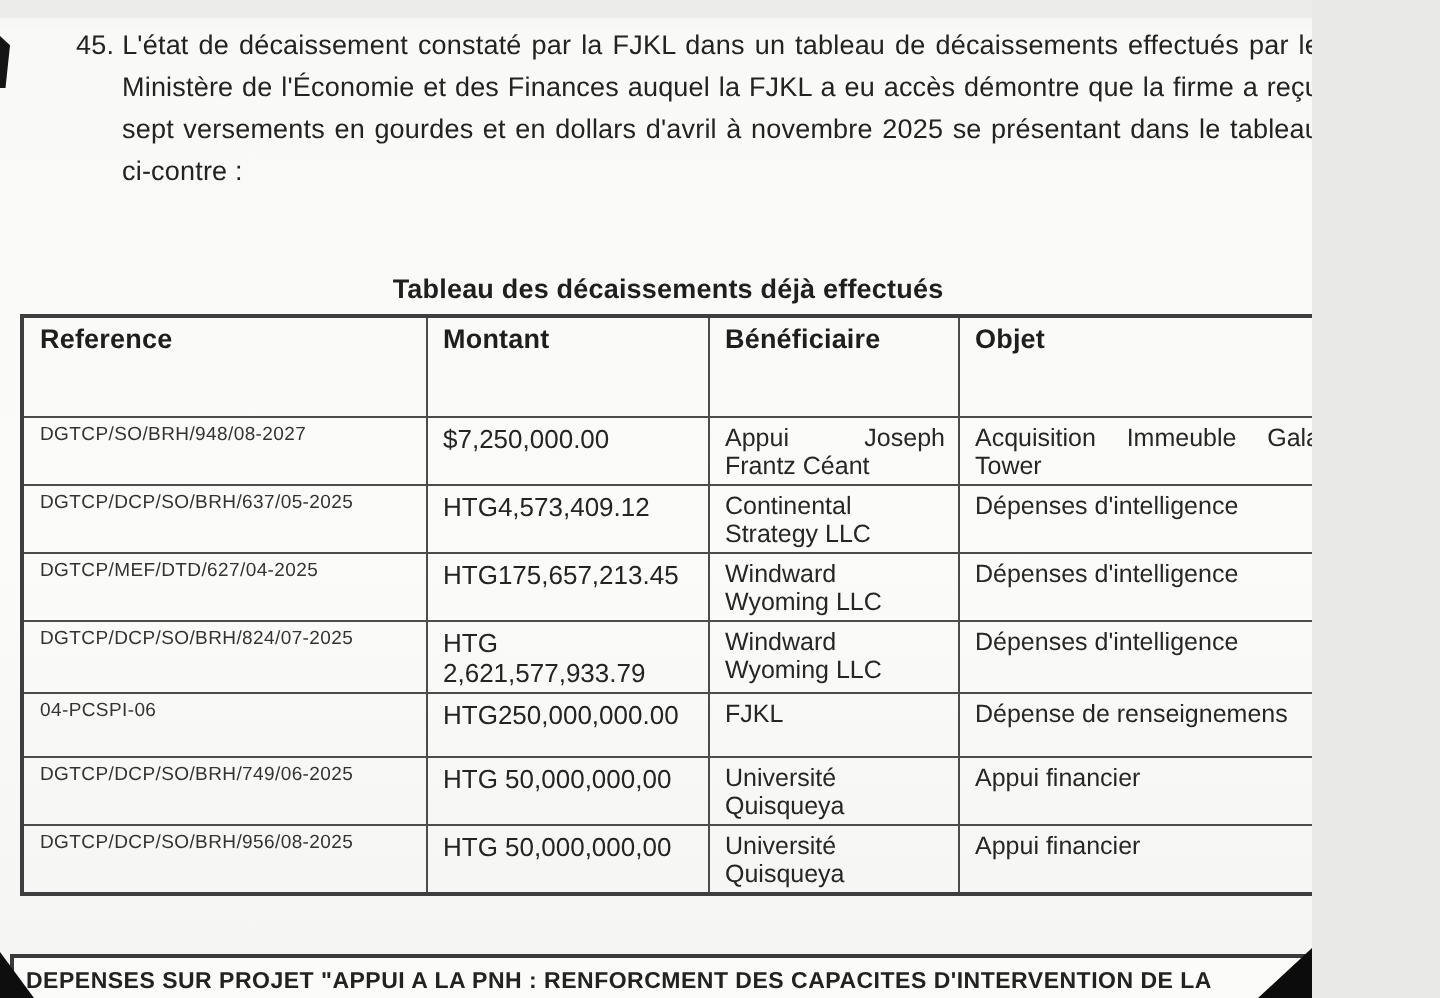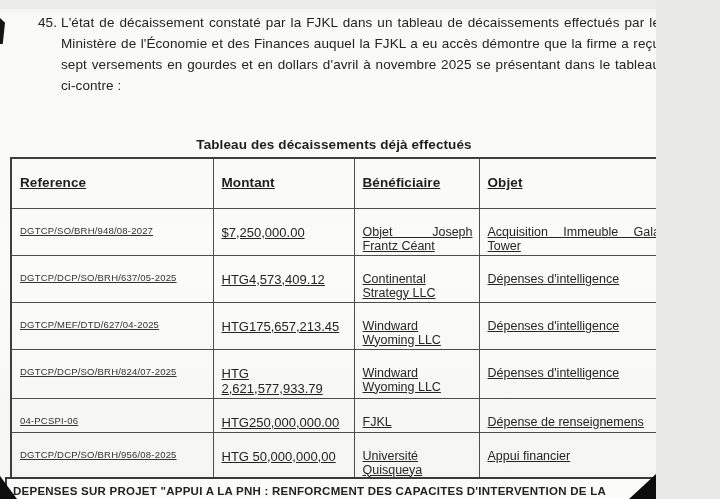--- a/index.html
+++ b/index.html
@@ -35,23 +35,22 @@
   
   table.decaissements{
     position:absolute;left:10px;top:157px;width:656px;
     border-collapse:collapse;table-layout:fixed;
     background:transparent;
   }
   table.decaissements th,
   table.decaissements td{
     border:1.5px solid #4c4c4c;
     vertical-align:top;text-align:left;
-    padding:16px 6px 2px 8px;
+    padding:3px 6px 2px 8px;
     overflow:hidden;
-    text-decoration:underline;
   }
   table.decaissements{border:2px solid #3e3e3e;}
   thead th{
     height:50px;font-size:13.5px;font-weight:700;color:#1e1e1e;
     padding-top:6px;letter-spacing:0.1px;
   }
   tbody tr{height:32px;}
   td.ref{font-size:9.5px;color:#333;padding-top:6px;letter-spacing:0.2px;line-height:11px;}
   td.num{font-size:13px;color:#242424;line-height:15px;padding-top:4px;margin-top:32px;}
   td.txt{font-size:12.5px;color:#262626;line-height:14px;padding-top:4px;}
@@ -112,21 +111,21 @@
     </thead>
     <tbody>
         <tr>
           <td class="ref">
             <div>DGTCP/SO/BRH/948/08-2027</div>
           </td>
           <td class="num">
             <div>$7,250,000.00</div>
           </td>
           <td class="txt">
-            <div class="jl">Objet Joseph</div>
+            <div class="jl">Appui Joseph</div>
             <div>Frantz Céant</div>
           </td>
           <td class="txt">
             <div class="jl">Acquisition Immeuble Gala</div>
             <div>Tower</div>
           </td>
         </tr>
         <tr>
           <td class="ref">
             <div>DGTCP/DCP/SO/BRH/637/05-2025</div>
@@ -178,20 +177,35 @@
             <div>04-PCSPI-06</div>
           </td>
           <td class="num">
             <div>HTG250,000,000.00</div>
           </td>
           <td class="txt">
             <div>FJKL</div>
           </td>
           <td class="txt">
             <div>Dépense de renseignemens</div>
+          </td>
+        </tr>
+        <tr>
+          <td class="ref">
+            <div>DGTCP/DCP/SO/BRH/749/06-2025</div>
+          </td>
+          <td class="num">
+            <div>HTG 50,000,000,00</div>
+          </td>
+          <td class="txt">
+            <div class="jl">Université</div>
+            <div>Quisqueya</div>
+          </td>
+          <td class="txt">
+            <div>Appui financier</div>
           </td>
         </tr>
         <tr>
           <td class="ref">
             <div>DGTCP/DCP/SO/BRH/956/08-2025</div>
           </td>
           <td class="num">
             <div>HTG 50,000,000,00</div>
           </td>
           <td class="txt">

